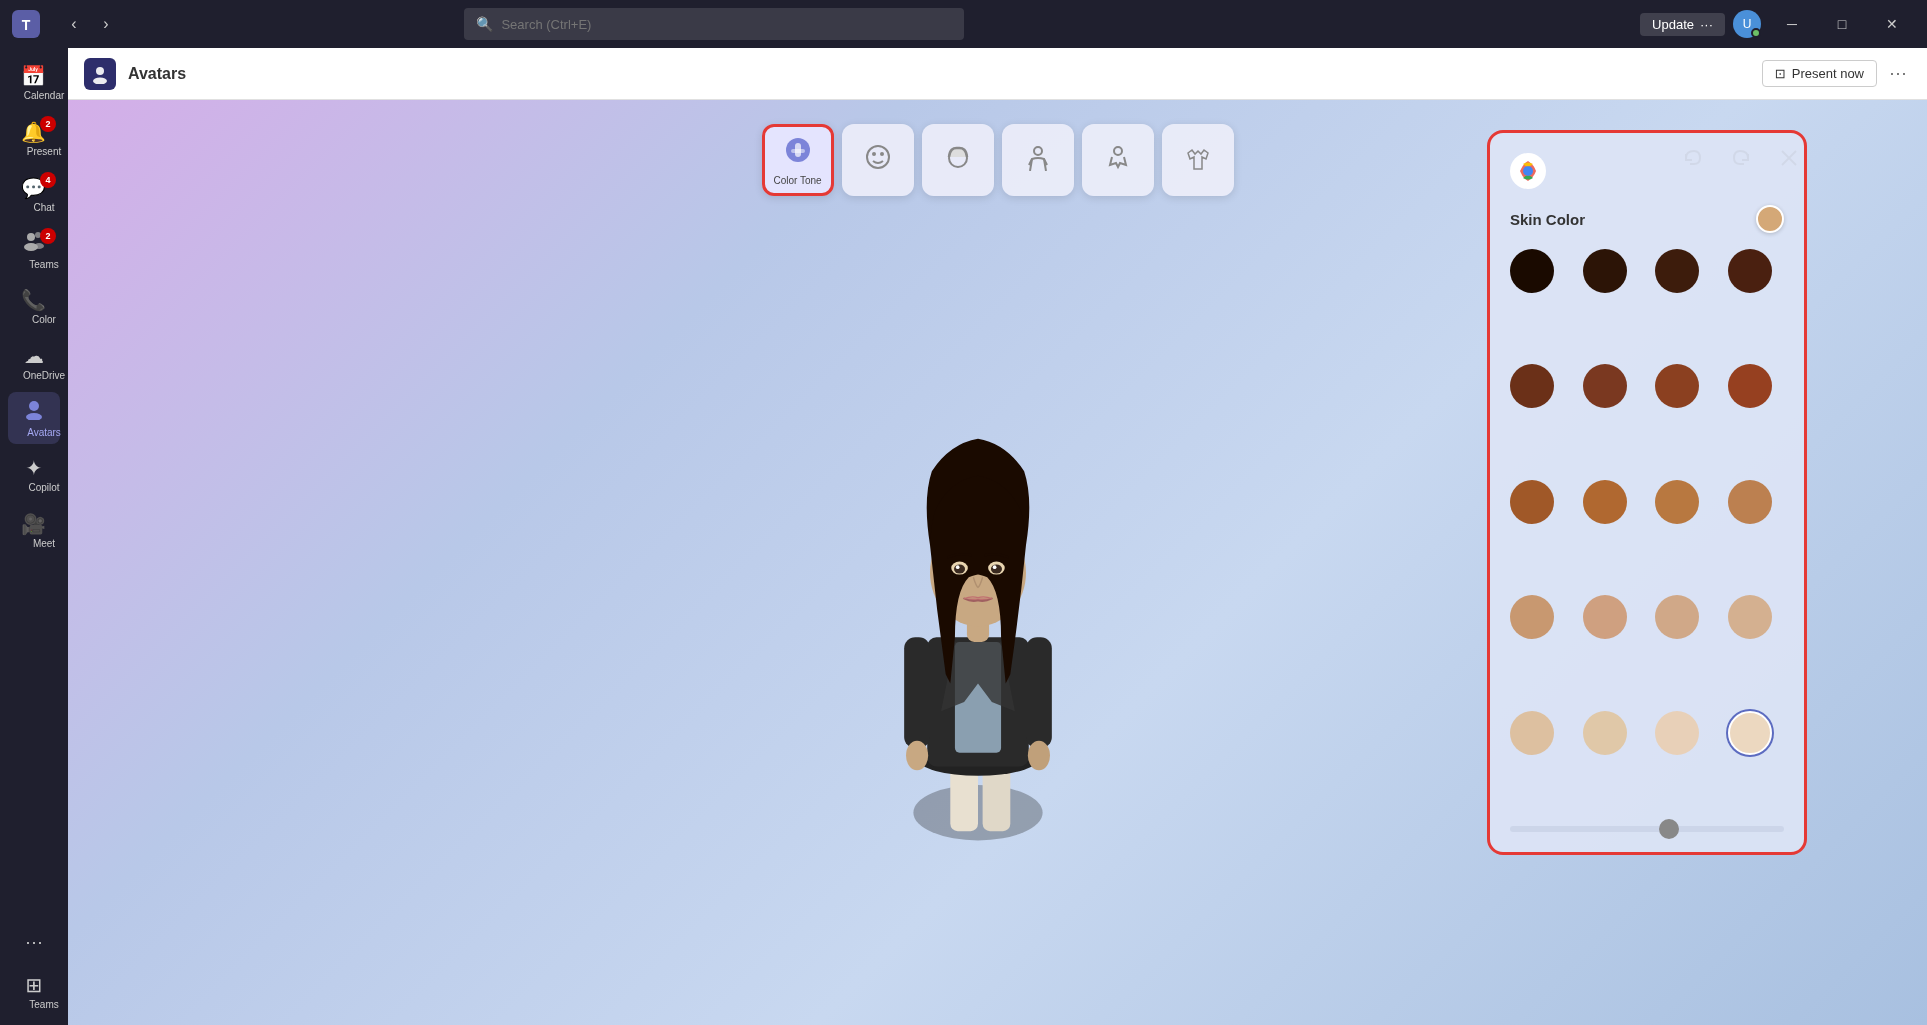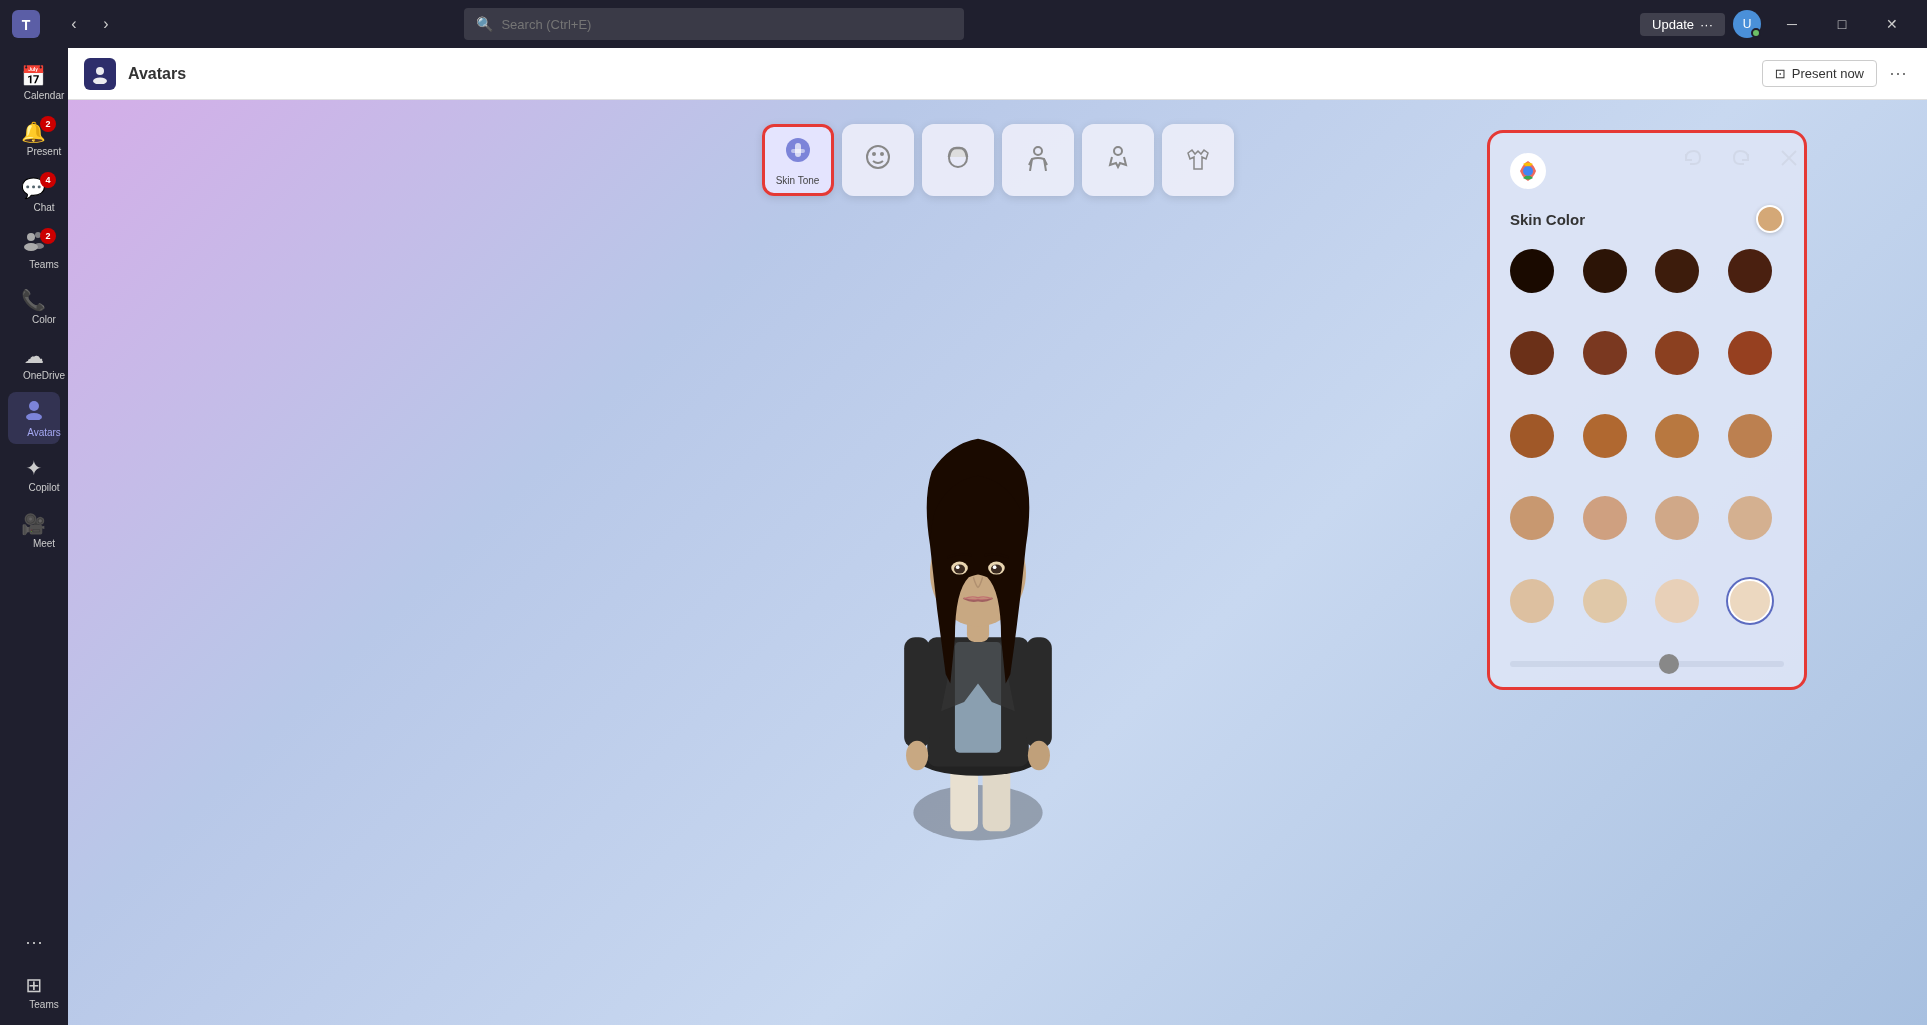--- a/index.html
+++ b/index.html
@@ -260,21 +260,21 @@
       white-space: nowrap;
       box-shadow: 0 4px 16px rgba(0,0,0,0.15);
     }
 
     
     .skin-panel {
       position: absolute;
       right: 120px;
       top: 30px;
       width: 320px;
-      height: 560px;
+      height: 725px;
       background: rgba(220,228,245,0.92);
       border-radius: 16px;
       border: 3px solid #e53935;
       padding: 20px;
       display: flex;
       flex-direction: column;
       gap: 16px;
       z-index: 20;
     }
     .panel-logo {
@@ -480,21 +480,21 @@
       <div class="editor-toolbar">
 
         <button class="tool-btn active">
           <span class="tool-icon">
             <svg width="30" height="30" viewBox="0 0 30 30">
               <circle cx="15" cy="15" r="12" fill="#7c84d9"></circle>
               <rect x="12" y="8" width="6" height="14" rx="3" fill="#fff" opacity="0.7"></rect>
               <rect x="8" y="14" width="14" height="4" rx="2" fill="#fff" opacity="0.5"></rect>
             </svg>
           </span>
-          <span style="font-size:10px;color:#444;">Skin Tone</span>
+          <span style="font-size:10px;color:#444;">Color Tone</span>
         </button>
 
         <button class="tool-btn">
           <span class="tool-icon">
             <svg width="28" height="28" viewBox="0 0 28 28">
               <circle cx="14" cy="14" r="11" fill="none" stroke="#888" stroke-width="2"></circle>
               <circle cx="10" cy="11" r="2" fill="#888"></circle>
               <circle cx="18" cy="11" r="2" fill="#888"></circle>
               <path d="M9 18 Q14 22 19 18" stroke="#888" stroke-width="2" fill="none"></path>
             </svg>

